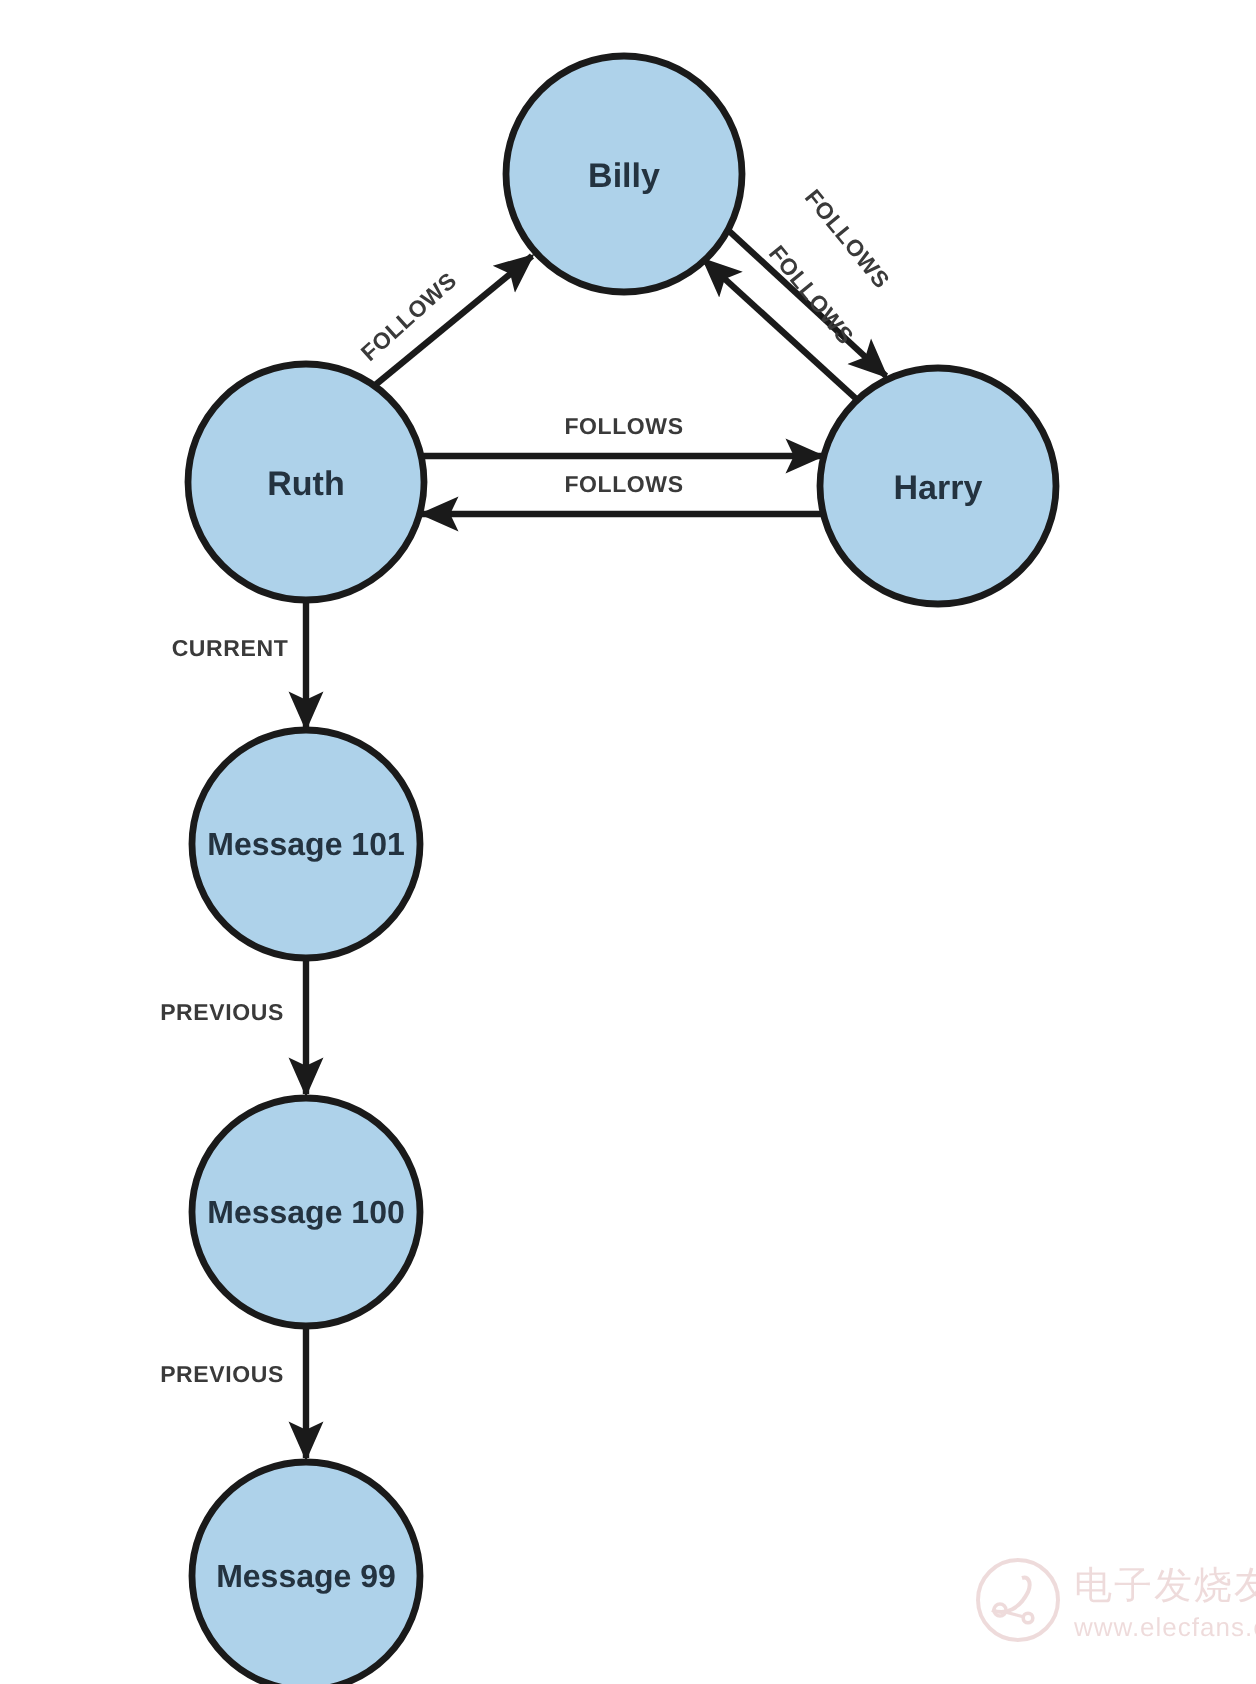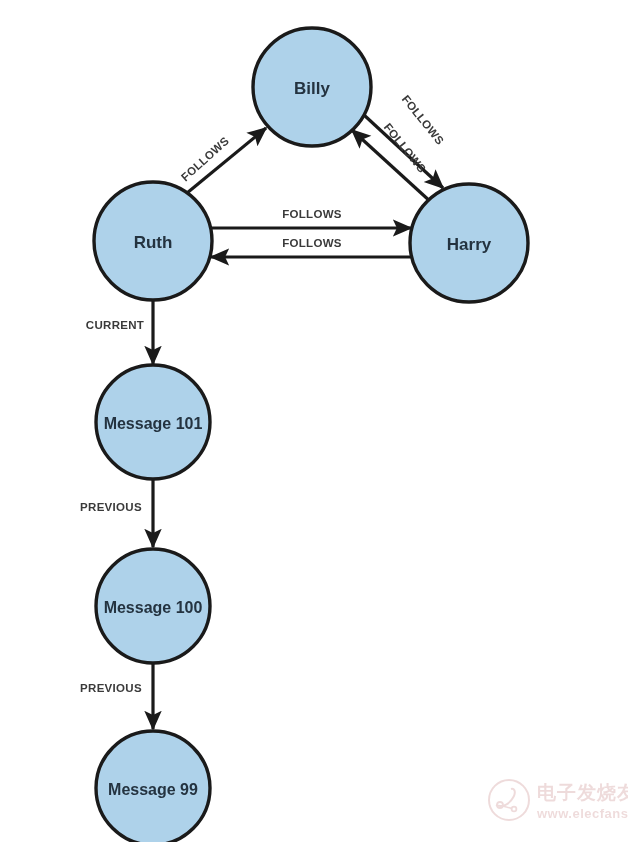--- a/index.html
+++ b/index.html
@@ -59,21 +59,20 @@
     dominant-baseline: central;
   }
   #watermark {
     position: absolute;
     left: 487px;
     top: 760px;
     width: 135px;
     height: 66px;
     opacity: 0.17;
     pointer-events: none;
-    font-weight: bold;
   }
   #watermark .wm-mark {
     position: absolute;
     left: 0;
     top: 2px;
     width: 44px;
     height: 44px;
   }
   #watermark .wm-cn {
     position: absolute;

